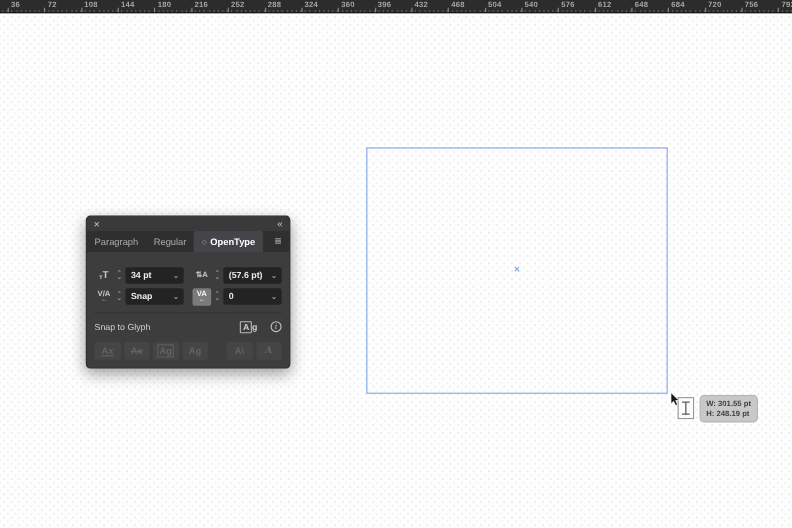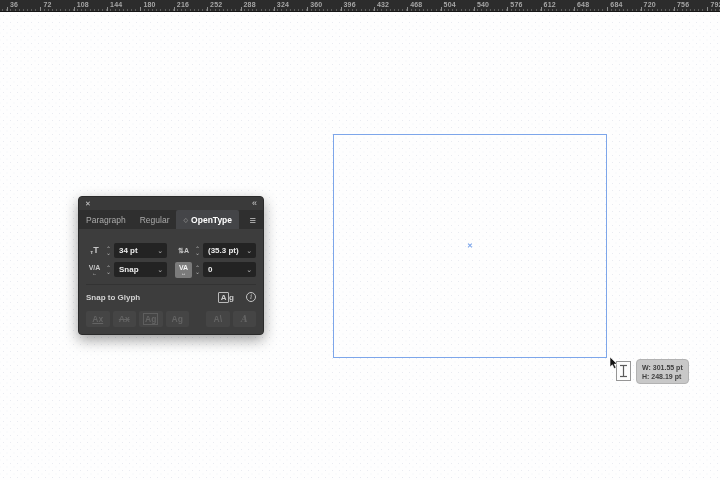--- a/index.html
+++ b/index.html
@@ -106,21 +106,21 @@
   .vfield {
     flex:1; min-width:0; height:15px; background:#232323; border-radius:2px;
     display:flex; align-items:center; color:#ececec; font-weight:bold; font-size:8px;
   }
   .vfield .vtext { padding-left:5px; white-space:nowrap; }
   .vfield .chev2 { margin-left:auto; padding-right:4px; color:#bdbdbd; font-size:7px; font-weight:normal; }
 
   .sep { height:1px; background:#333; margin:6px 0 5px 0; }
 
   .snaprow { display:flex; align-items:center; height:15px; }
-  .snaplabel { color:#d2d2d2; font-size:8px; font-weight:bold; }
+  .snaplabel { color:#d2d2d2; font-size:8px; font-weight:normal; }
   .agbtn {
     margin-left:auto; display:flex; align-items:center; color:#cdcdcd;
     font-size:8px; font-weight:bold;
   }
   .agbtn .boxa { border:1px solid #b9b9b9; padding:0 1.5px; border-radius:1px; }
   .infobtn {
     margin-left:12px; width:10px; height:10px; border:1px solid #c4c4c4;
     border-radius:50%; display:flex; align-items:center; justify-content:center;
     color:#c4c4c4; font-size:7px; font-family:"DejaVu Serif", serif; font-style:italic;
   }
@@ -422,21 +422,21 @@
       </div>
       <div class="cell">
         <span class="cicon">
           <span class="l1">⇅A</span>
         </span>
         <span class="stepper">
           <span>⌃</span>
           <span>⌄</span>
         </span>
         <span class="vfield">
-          <span class="vtext">(35.3 pt)</span>
+          <span class="vtext">(57.6 pt)</span>
           <span class="chev2">⌄</span>
         </span>
       </div>
     </div>
 
     <div class="row2">
       <div class="cell">
         <span class="cicon">
           <span class="l1">V/A</span>
           <span class="l2">←</span>

